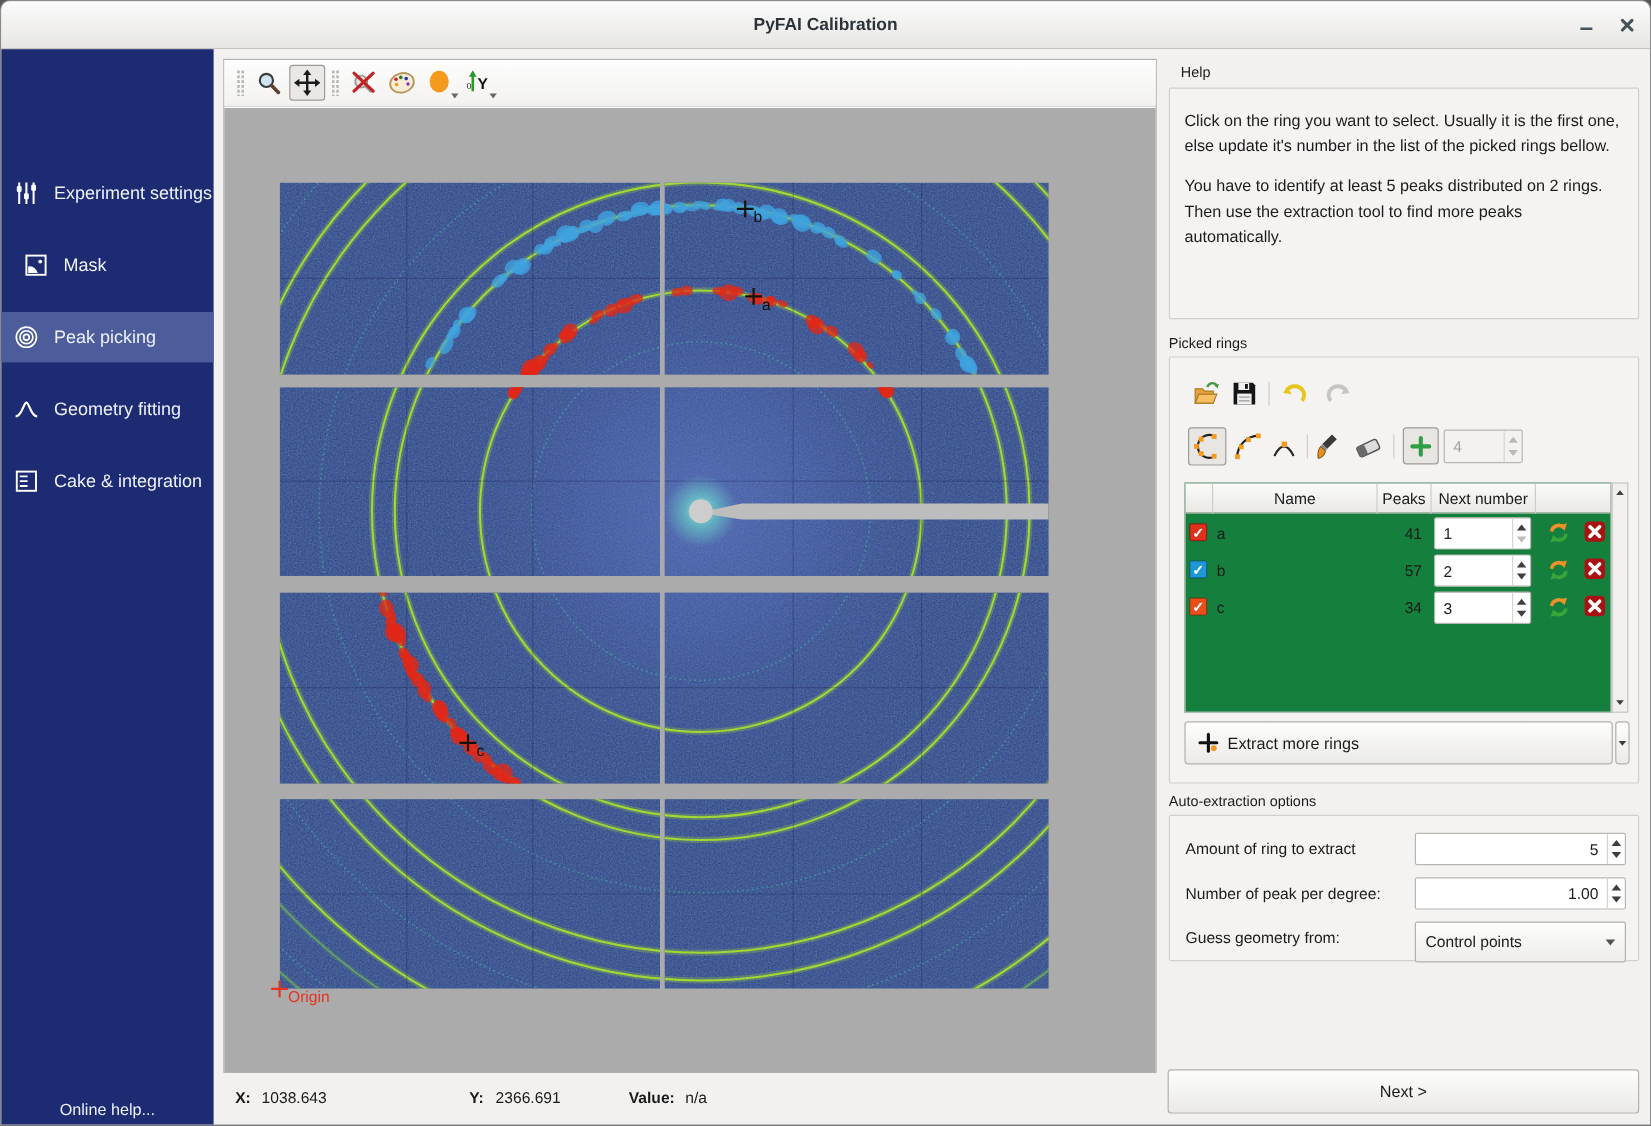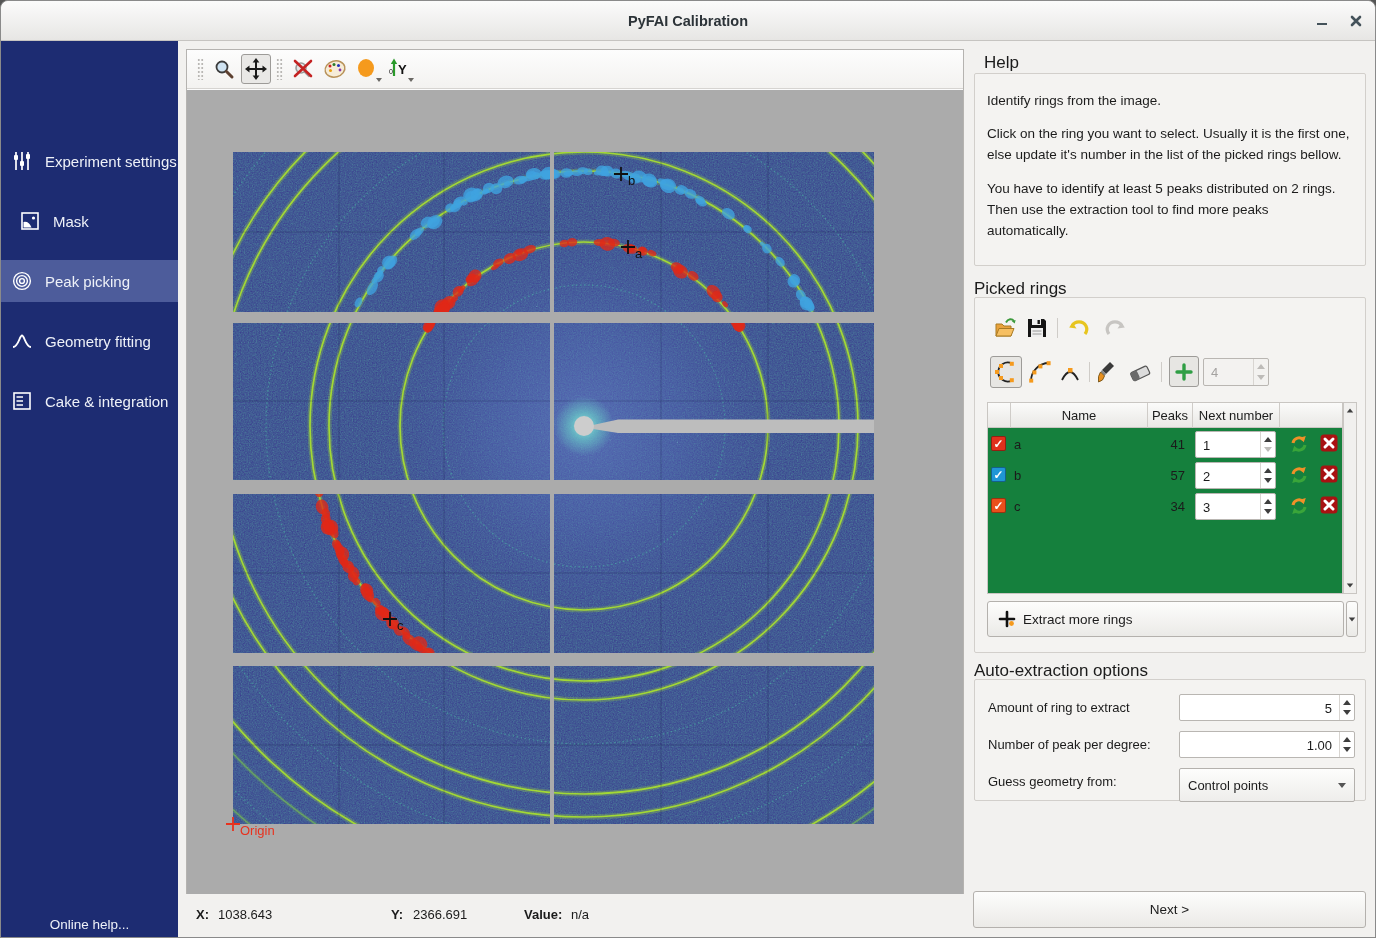--- a/index.html
+++ b/index.html
@@ -39,21 +39,21 @@
   .tbtn .dd{position:absolute;right:-1px;bottom:1px;width:0;height:0;
     border-left:3.5px solid transparent;border-right:3.5px solid transparent;
     border-top:4px solid #6a6864;}
   .plot-canvas{position:absolute;left:0;top:40px;width:776px;height:804px;background:#ababab;}
   
   .statusbar{position:absolute;left:185px;top:899px;width:778px;height:30px;font-size:13px;color:#1b1b1b;}
   .statusbar span{position:absolute;top:7px;}
   .slabel{font-weight:bold;}
   
   .rpanel{position:absolute;left:972px;top:40px;width:404px;height:898px;font-size:13px;color:#1b1b1b;}
-  .gb-label{position:absolute;font-size:17px;}
+  .gb-label{position:absolute;font-size:12px;}
   .gbox{position:absolute;border:1px solid #d2cfcb;border-radius:2px;background:#f4f3f1;}
   .help-text{position:absolute;left:12px;top:4px;width:366px;font-size:13.5px;line-height:1.57;color:#1c1c1c;}
   .help-text p{margin:12px 0;}
   
   .mini-btn{position:absolute;width:28px;height:28px;border:1px solid transparent;border-radius:3px;
     display:flex;align-items:center;justify-content:center;}
   .mini-btn.pressed{background:#e7e6e3;border-color:#9d9b98;}
   .vsep{position:absolute;width:1px;background:#cfccc8;}
   .spin{position:absolute;background:#fff;border:1px solid #b9b6b2;border-radius:2px;}
   .spin.disabled{background:#f3f2f0;}
@@ -507,21 +507,20 @@
     <span style="left:227px;">2366.691</span>
     <span class="slabel" style="left:338px;">Value:</span>
     <span style="left:385px;">n/a</span>
   </div>
 
   <div class="rpanel">
 
     <div class="gb-label" style="left:11px;top:12px;">Help</div>
     <div class="gbox" style="left:1px;top:32px;width:392px;height:193px;">
       <div class="help-text">
-        <p>Identify rings from the image.</p>
         <p>Click on the ring you want to select. Usually it is the first one, else update it's number in the list of the picked rings bellow.</p>
         <p>You have to identify at least 5 peaks distributed on 2 rings. Then use the extraction tool to find more peaks automatically.</p>
       </div>
     </div>
 
     <div class="gb-label" style="left:1px;top:238px;">Picked rings</div>
     <div class="gbox" style="left:1px;top:256px;width:392px;height:356px;">
 
       <div class="mini-btn" style="left:16px;top:16px;">
         <svg width="24" height="24">

